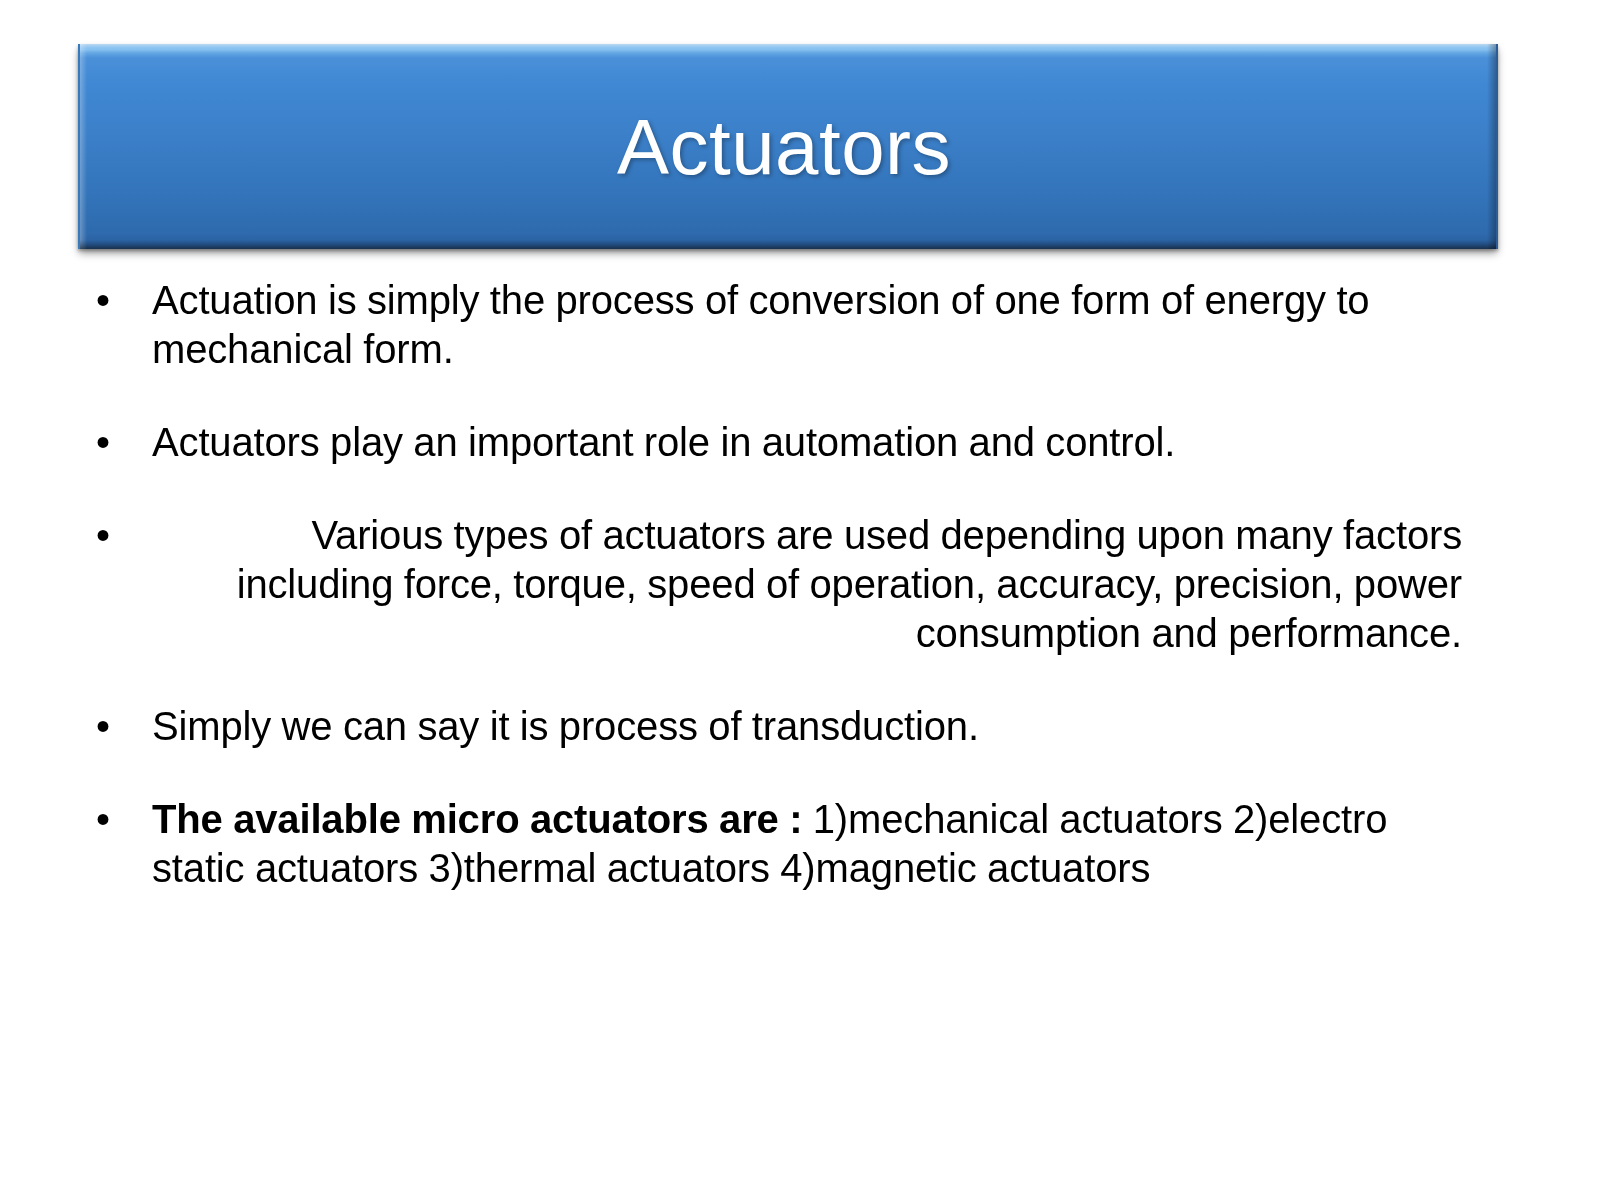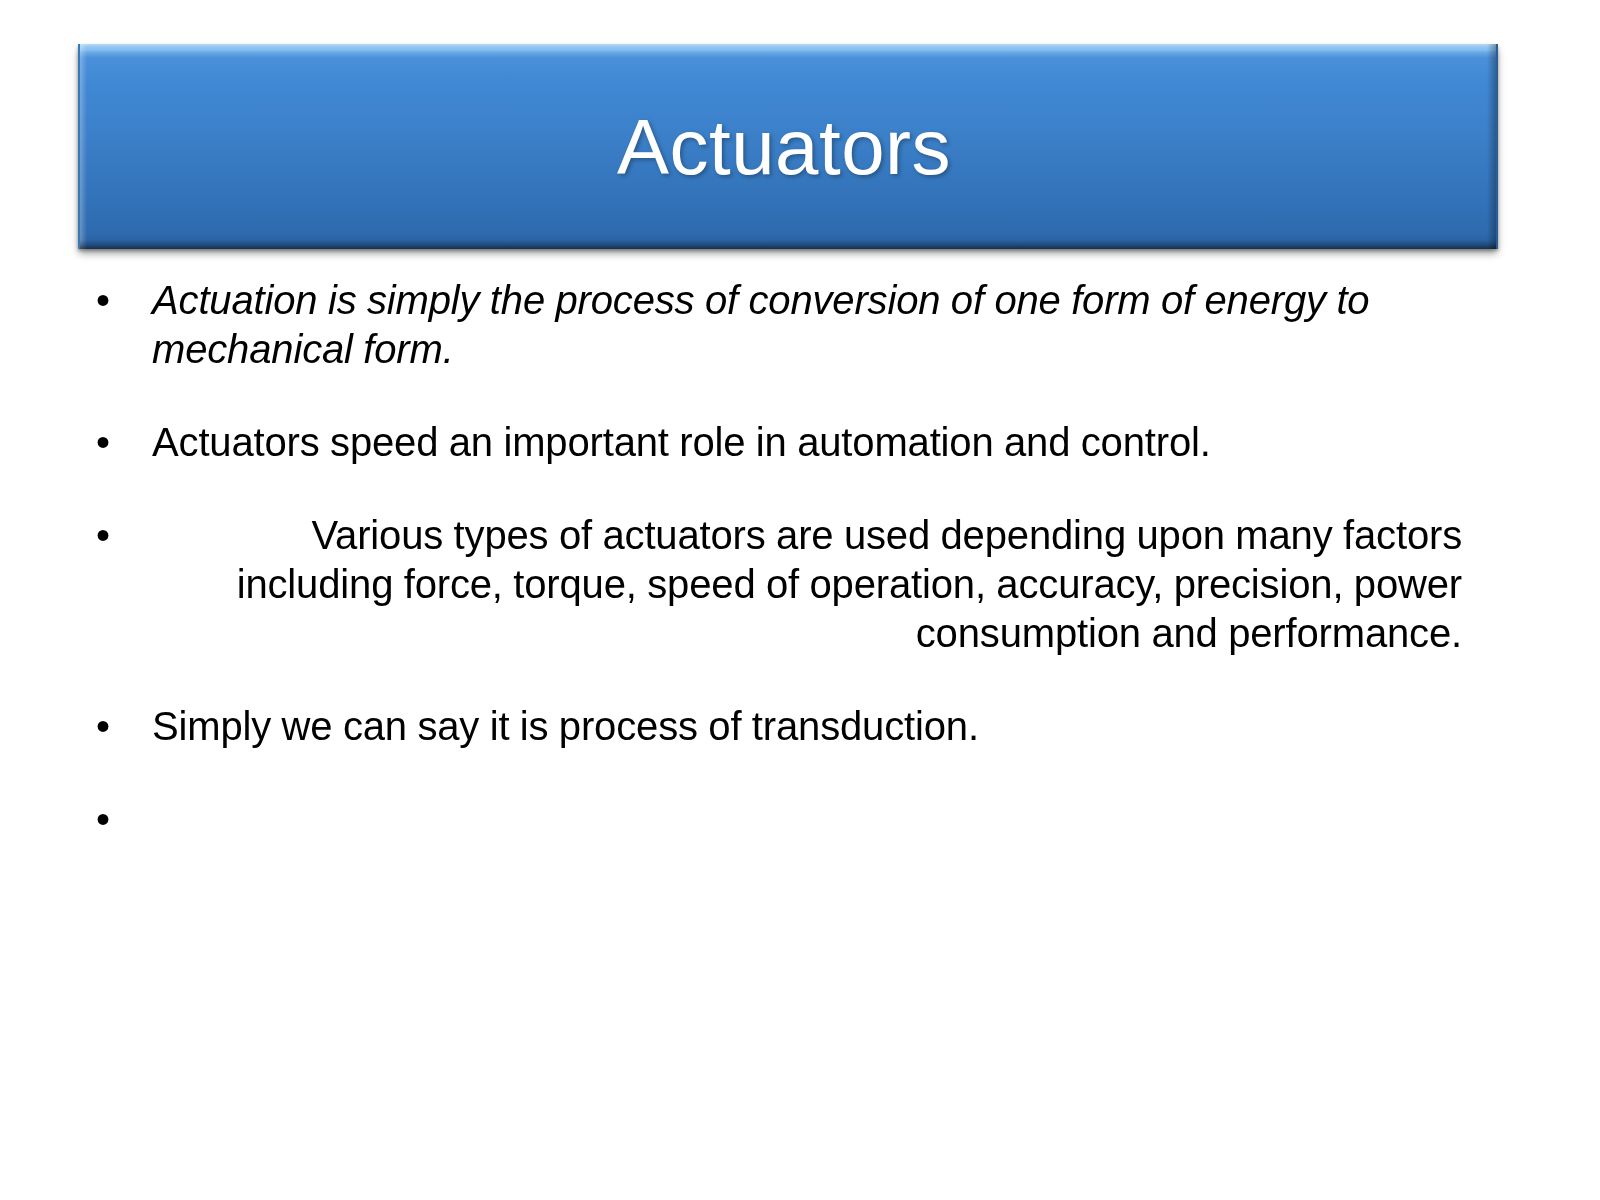--- a/index.html
+++ b/index.html
@@ -141,21 +141,21 @@
     line-height: 49px;
     font-weight: 400;
     letter-spacing: -0.15px;
     word-spacing: -0.5px;
   }
 
   .bullet-text b {
     font-weight: 700;
   }
 
-  .w-1 { max-width: 1310px; font-style: italic; }
+  .w-1 { max-width: 1310px; }
   .w-2 { max-width: 1340px; }
   .w-3 { max-width: 1310px; text-align: right; }
   .w-4 { max-width: 1340px; }
   .w-5 { max-width: 1260px; }
 </style>
 </head>
 <body>
 
 <div class="slide">
 
@@ -171,32 +171,33 @@
 
   <div class="body-list">
 
     <div class="bullet-row">
       <div class="bullet-marker">•</div>
       <div class="bullet-text w-1">Actuation is simply the process of conversion of one form of energy to mechanical form.</div>
     </div>
 
     <div class="bullet-row">
       <div class="bullet-marker">•</div>
-      <div class="bullet-text w-2">Actuators speed an important role in automation and control.</div>
+      <div class="bullet-text w-2">Actuators play an important role in automation and control.</div>
     </div>
 
     <div class="bullet-row">
       <div class="bullet-marker">•</div>
       <div class="bullet-text w-3">Various types of actuators are used depending upon many factors including force, torque, speed of operation, accuracy, precision, power consumption and performance.</div>
     </div>
 
     <div class="bullet-row">
       <div class="bullet-marker">•</div>
       <div class="bullet-text w-4">Simply we can say it is process of transduction.</div>
     </div>
 
     <div class="bullet-row">
       <div class="bullet-marker">•</div>
+      <div class="bullet-text w-5"><b>The available micro actuators are :</b><span>  1)mechanical actuators 2)electro static actuators 3)thermal actuators 4)magnetic actuators</span></div>
     </div>
 
   </div>
 
 </div>
 
 </body></html>

